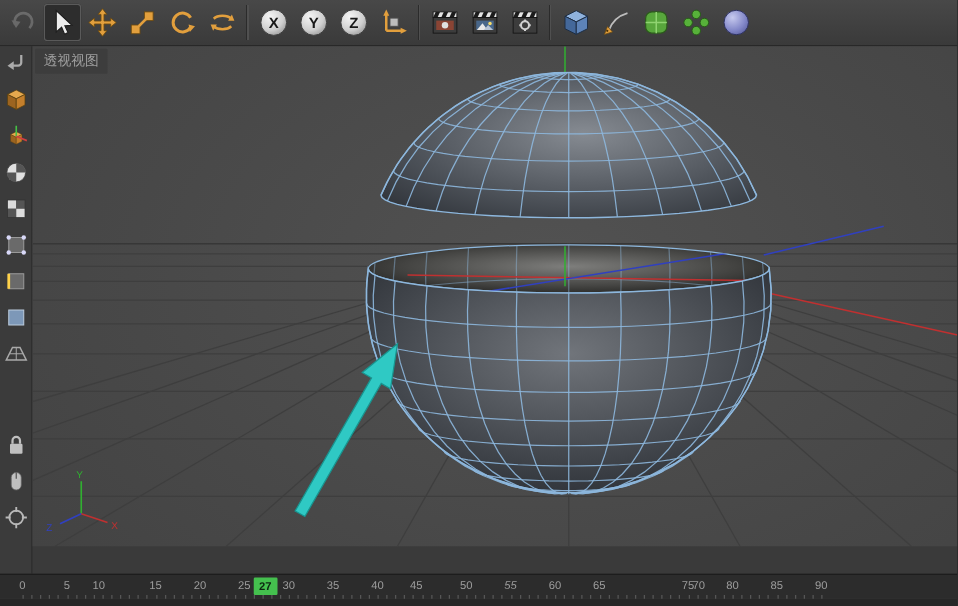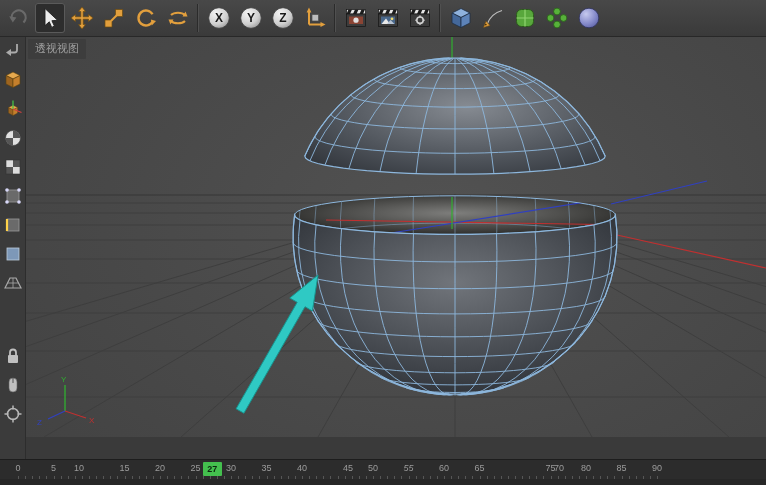--- a/index.html
+++ b/index.html
@@ -499,21 +499,21 @@
   <div class="timeline" id="timeline">
       <span class="tick-label" style="left: 18px;">0</span>
       <span class="tick-label" style="left: 53.5px;">5</span>
       <span class="tick-label" style="left: 79px; text-align: right;">10</span>
       <span class="tick-label" style="left: 124.5px;">15</span>
       <span class="tick-label" style="left: 160px;">20</span>
       <span class="tick-label" style="left: 195.5px;">25</span>
       <span class="tick-label" style="left: 231px;">30</span>
       <span class="tick-label" style="left: 266.5px;">35</span>
       <span class="tick-label" style="left: 302px;">40</span>
-      <span class="tick-label" style="left: 348px;">45</span>
+      <span class="tick-label" style="left: 333px;">45</span>
       <span class="tick-label" style="left: 373px;">50</span>
       <span class="tick-label" style="left: 408.5px; font-style: italic;">55</span>
       <span class="tick-label" style="left: 444px;">60</span>
       <span class="tick-label" style="left: 479.5px;">65</span>
       <span class="tick-label" style="left: 515px; margin-left: 44px;">70</span>
       <span class="tick-label" style="left: 550.5px;">75</span>
       <span class="tick-label" style="left: 586px;">80</span>
       <span class="tick-label" style="left: 621.5px;">85</span>
       <span class="tick-label" style="left: 657px;">90</span>
       <div class="tick" style="left: 18px;"></div>

